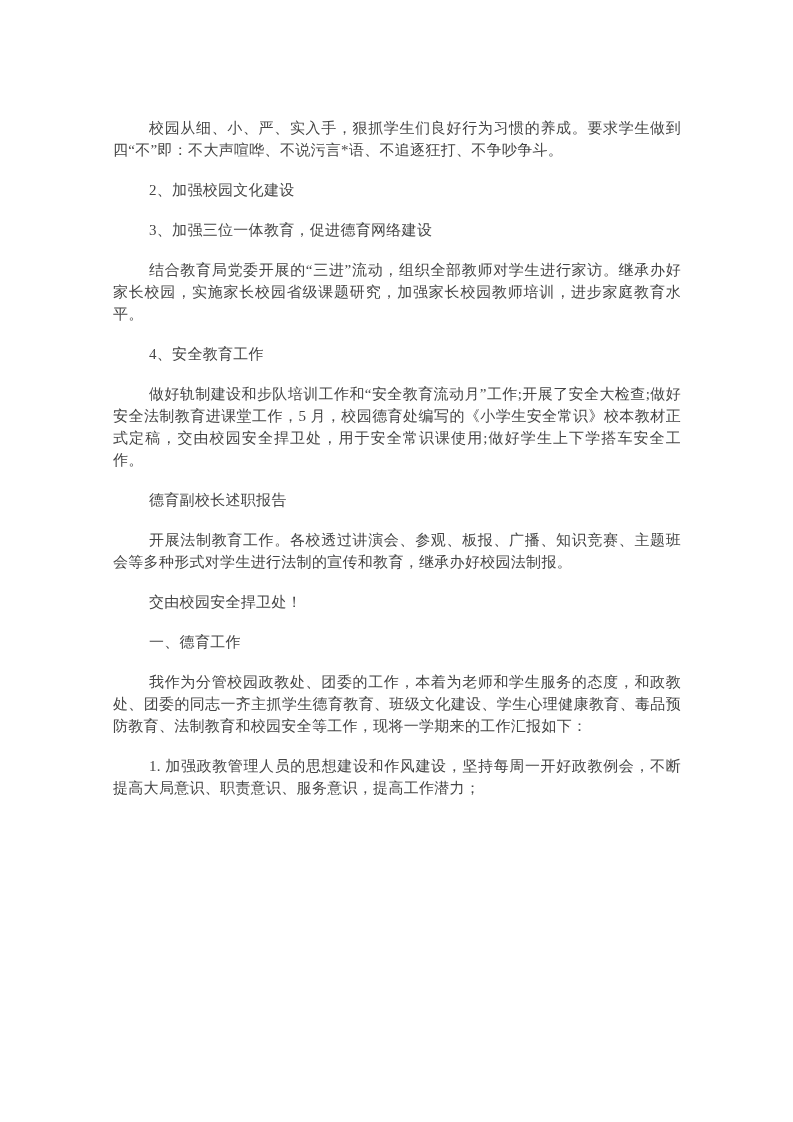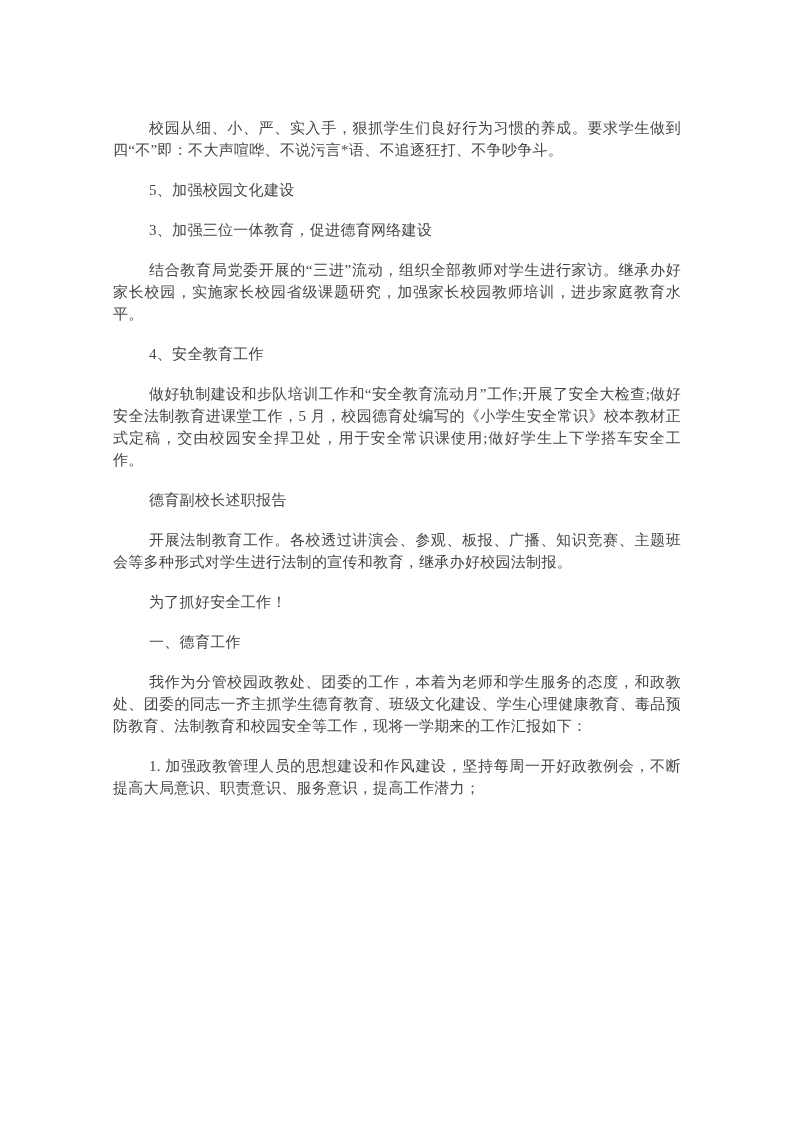--- a/index.html
+++ b/index.html
@@ -42,25 +42,25 @@
   .block:last-child {
     margin-bottom: 0;
   }
 </style>
 </head>
 <body>
 
 <div class="page">
   <div class="doc-body">
     <p class="block">校园从细、小、严、实入手，狠抓学生们良好行为习惯的养成。要求学生做到四“不”即：不大声喧哗、不说污言*语、不追逐狂打、不争吵争斗。</p>
-    <p class="block">5、加强校园文化建设</p>
+    <p class="block">2、加强校园文化建设</p>
     <p class="block">3、加强三位一体教育，促进德育网络建设</p>
     <p class="block">结合教育局党委开展的“三进”流动，组织全部教师对学生进行家访。继承办好家长校园，实施家长校园省级课题研究，加强家长校园教师培训，进步家庭教育水平。</p>
     <p class="block">4、安全教育工作</p>
     <p class="block">做好轨制建设和步队培训工作和“安全教育流动月”工作;开展了安全大检查;做好安全法制教育进课堂工作，5 月，校园德育处编写的《小学生安全常识》校本教材正式定稿，交由校园安全捍卫处，用于安全常识课使用;做好学生上下学搭车安全工作。</p>
     <p class="block">德育副校长述职报告</p>
     <p class="block">开展法制教育工作。各校透过讲演会、参观、板报、广播、知识竞赛、主题班会等多种形式对学生进行法制的宣传和教育，继承办好校园法制报。</p>
-    <p class="block">为了抓好安全工作！</p>
+    <p class="block">交由校园安全捍卫处！</p>
     <p class="block">一、德育工作</p>
     <p class="block">我作为分管校园政教处、团委的工作，本着为老师和学生服务的态度，和政教处、团委的同志一齐主抓学生德育教育、班级文化建设、学生心理健康教育、毒品预防教育、法制教育和校园安全等工作，现将一学期来的工作汇报如下：</p>
     <p class="block">1. 加强政教管理人员的思想建设和作风建设，坚持每周一开好政教例会，不断提高大局意识、职责意识、服务意识，提高工作潜力；</p>
   </div>
 </div>
 
 </body></html>

